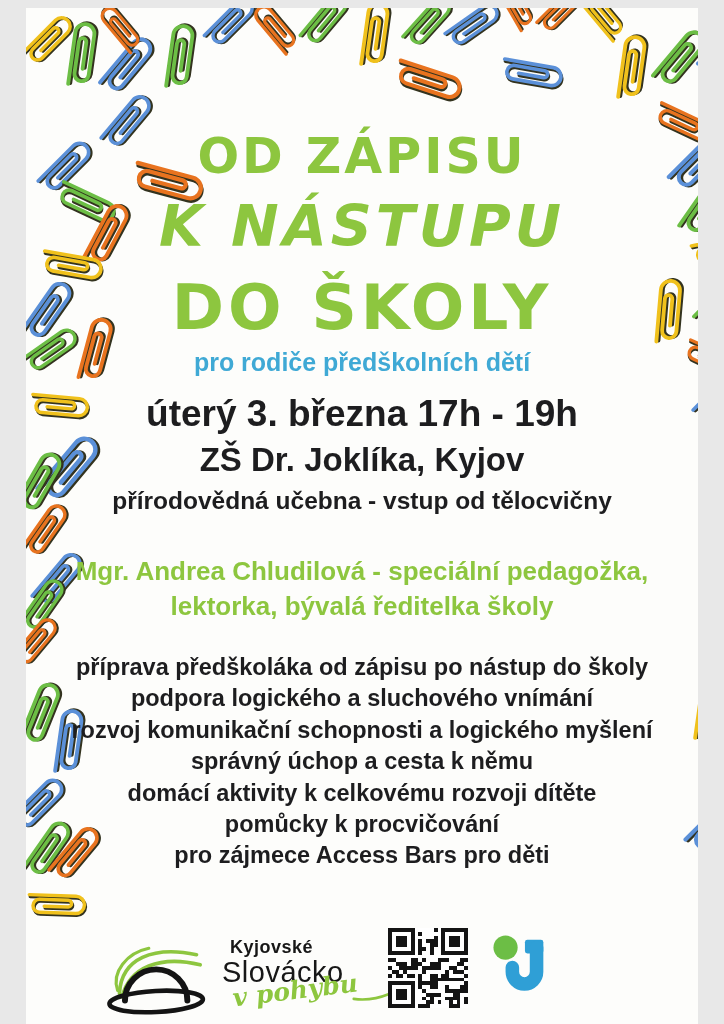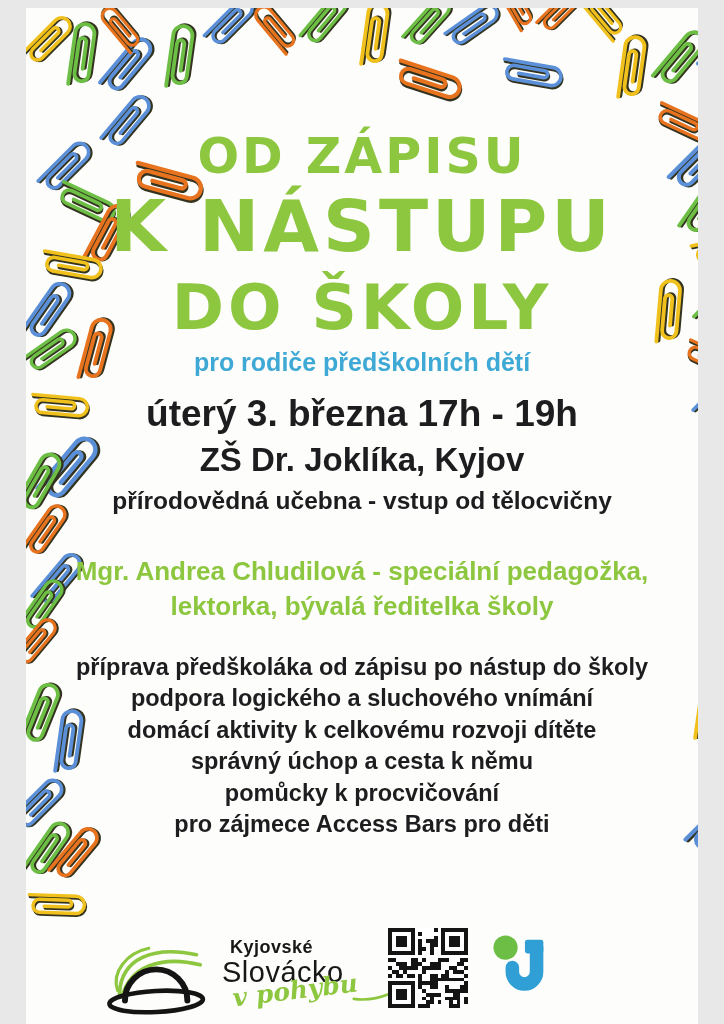--- a/index.html
+++ b/index.html
@@ -7,21 +7,21 @@
     position:relative;width:672px;height:1024px;background:#fdfdfb;
     overflow:hidden;font-family:"Liberation Sans",sans-serif;margin:8px auto;
   }
   .layer{position:absolute;inset:0;}
   .clip{position:absolute;pointer-events:none;}
   .clip svg{display:block;overflow:visible;}
   .txt{position:absolute;left:0;right:0;text-align:center;}
 
   .title{top:120px;color:var(--title_green,#8dc63f);font-family:"DejaVu Sans",sans-serif;font-weight:bold;}
   .t1{font-size:49px;line-height:58px;letter-spacing:3px;}
-  .t2{font-size:72px;line-height:80px;letter-spacing:4px;}
+  .t2{font-size:57px;line-height:80px;letter-spacing:4px;font-style:italic;}
   .t3{font-size:63px;line-height:84px;letter-spacing:4px;}
   .subtitle{top:340px;color:var(--subtitle_blue,#3fa9d5);font-size:25px;font-weight:bold;letter-spacing:0px;}
 
   .event{top:384px;color:var(--body_text,#1d1d1f);font-weight:bold;}
   .ev-when{font-size:37px;line-height:44px;}
   .ev-venue{font-size:33px;line-height:48px;}
   .ev-room{font-size:24.5px;line-height:34px;}
 
   .speaker{top:546px;color:var(--title_green,#8dc63f);font-weight:bold;font-size:26px;line-height:35px;}
 
@@ -368,22 +368,23 @@
   </div>
 
   <div class="txt speaker">
     <div>Mgr. Andrea Chludilová - speciální pedagožka,</div>
     <div>lektorka, bývalá ředitelka školy</div>
   </div>
 
   <div class="txt topics">
     <div>příprava předškoláka od zápisu po nástup do školy</div>
     <div>podpora logického a sluchového vnímání</div>
+    <div>rozvoj komunikační schopnosti a logického myšlení</div>
+    <div>správný úchop a cesta k němu</div>
     <div>domácí aktivity k celkovému rozvoji dítěte</div>
-    <div>správný úchop a cesta k němu</div>
     <div>pomůcky k procvičování</div>
     <div>pro zájmece Access Bars pro děti</div>
   </div>
 
 
   <div class="slovacko">
     <svg class="hat" width="116" height="78" viewBox="0 0 120 85">
       <path d="M18 58 C 20 20, 55 6, 102 16" fill="none" stroke="#8dc63f" stroke-width="4" stroke-linecap="round"></path>
       <path d="M21 62 C 29 30, 62 16, 106 27" fill="none" stroke="#8dc63f" stroke-width="4" stroke-linecap="round"></path>
       <path d="M16 55 C 9 35, 26 14, 50 9" fill="none" stroke="#8dc63f" stroke-width="3.4" stroke-linecap="round"></path>

